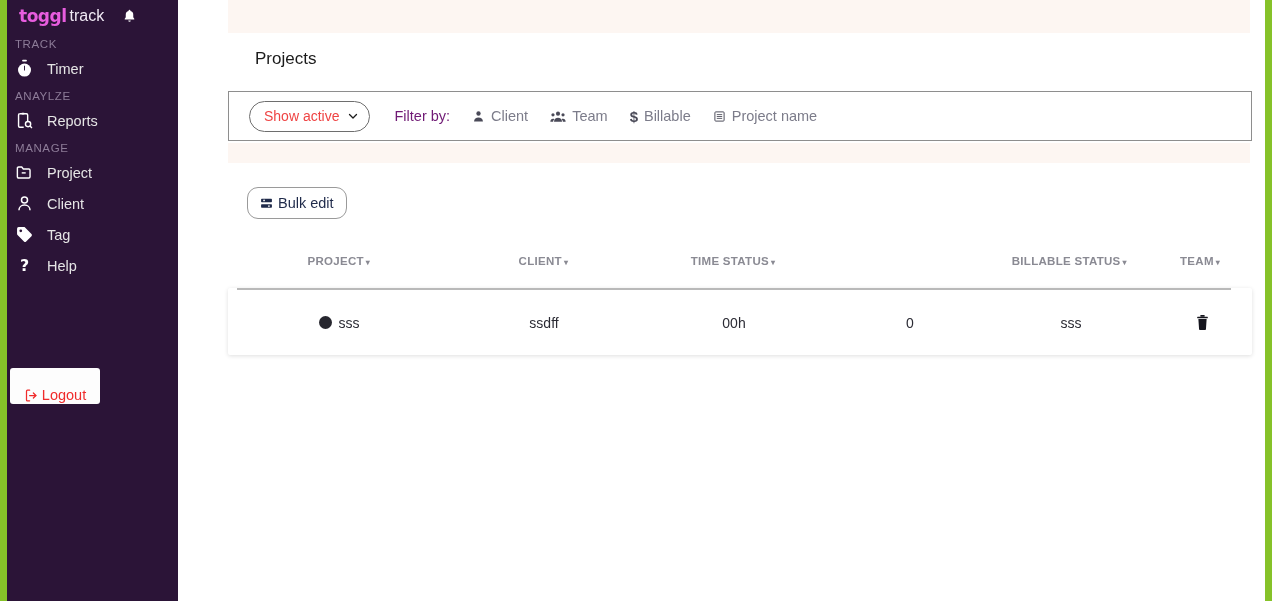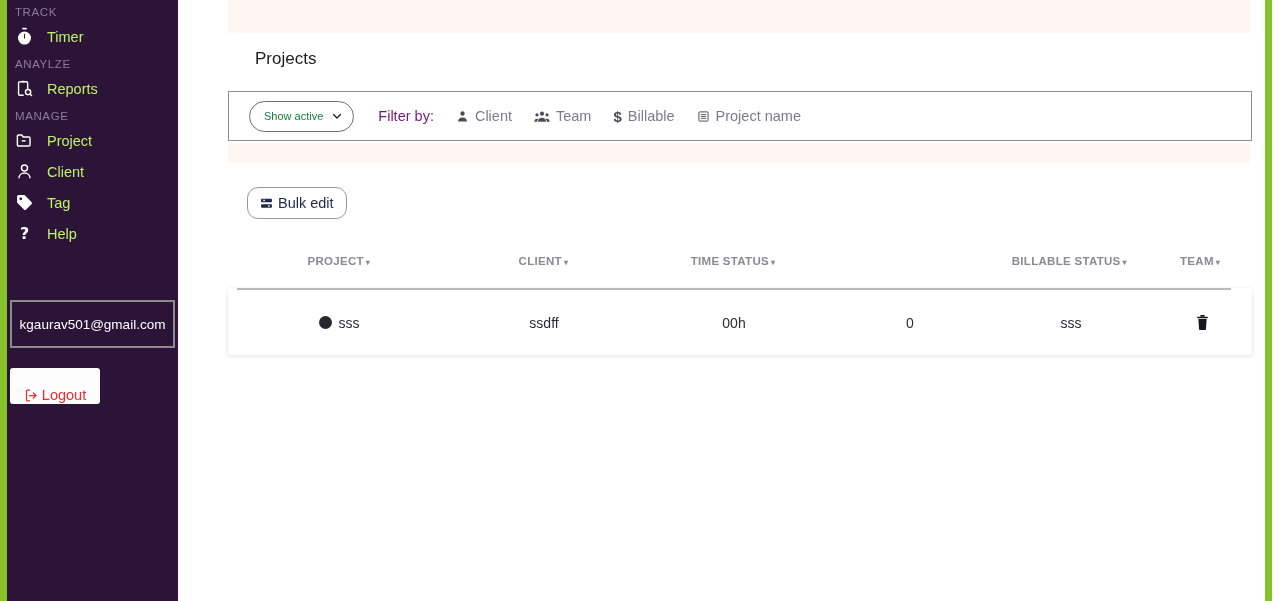--- a/index.html
+++ b/index.html
@@ -84,21 +84,21 @@
   .nav-item .ic {
     width: 28px;
     display: flex;
     align-items: center;
     justify-content: flex-start;
     color: #ffffff;
     flex: 0 0 28px;
   }
   .nav-item .lbl {
     font-size: 14.5px;
-    color: #bef264;
+    color: #e5e5e5;
     margin-left: 4px;
   }
 
   .email-box {
     position: absolute;
     left: 3px;
     top: 300px;
     width: 165px;
     height: 48px;
     border: 2px solid #8b8b8b;
@@ -184,22 +184,22 @@
     display: flex;
     align-items: center;
     padding-left: 20px;
   }
   .show-active-select {
     height: 31px;
     border: 1px solid #6e6e6e;
     border-radius: 16px;
     background: #ffffff;
     padding: 0 10px 0 14px;
-    font-size: 11px;
-    color: #15803d;
+    font-size: 14px;
+    color: #ef4444;
     display: flex;
     align-items: center;
     gap: 8px;
     cursor: pointer;
   }
   .filter-by-label {
     margin-left: 24px;
     font-size: 14.5px;
     color: #701a75;
   }
@@ -315,20 +315,30 @@
 </head>
 <body>
 
 <div id="app">
 
   <div class="edge-green-left"></div>
   <div class="edge-green-right"></div>
 
   <div class="sidebar">
 
+    <div class="brand-row">
+      <span class="brand-toggl">toggl</span>
+      <span class="brand-track">track</span>
+      <span class="bell-icon">
+        <svg width="15" height="16" viewBox="0 0 24 24" fill="currentColor">
+          <path d="M12 2a1.5 1.5 0 0 1 1.5 1.5v.6A6 6 0 0 1 18 10v4l1.6 2.2a.8.8 0 0 1-.65 1.3H5.05a.8.8 0 0 1-.65-1.3L6 14v-4a6 6 0 0 1 4.5-5.9v-.6A1.5 1.5 0 0 1 12 2z"></path>
+          <path d="M10 19h4a2 2 0 0 1-4 0z"></path>
+        </svg>
+      </span>
+    </div>
 
     <div class="nav-section-label">TRACK</div>
     <div class="nav-item">
       <span class="ic">
         <svg width="19" height="19" viewBox="0 0 24 24" fill="currentColor">
           <rect x="9" y="1" width="6" height="2.2" rx="1"></rect>
           <circle cx="12" cy="14" r="8.2"></circle>
           <path d="M11.4 8.4h1.2v6h-1.2z" fill="#2b1437"></path>
         </svg>
       </span>
@@ -383,21 +393,20 @@
 
     <div class="nav-item">
       <span class="ic">
         <svg width="19" height="19" viewBox="0 0 24 24" fill="currentColor">
           <text x="12" y="18.5" font-size="20" font-weight="bold" text-anchor="middle" font-family="DejaVu Sans, sans-serif" fill="currentColor">?</text>
         </svg>
       </span>
       <span class="lbl">Help</span>
     </div>
 
-    <div class="email-box">kgaurav501@gmail.com</div>
 
     <button class="logout-btn">
       <span style="display:flex;align-items:center;">
         <svg width="15" height="15" viewBox="0 0 24 24" fill="none" stroke="#f02b2b" stroke-width="2" stroke-linecap="round" stroke-linejoin="round">
           <path d="M9 3.5H5.5A1.5 1.5 0 0 0 4 5v14a1.5 1.5 0 0 0 1.5 1.5H9"></path>
           <path d="M15 8l4 4-4 4"></path>
           <path d="M19 12H9"></path>
         </svg>
       </span>
       <span>Logout</span>

